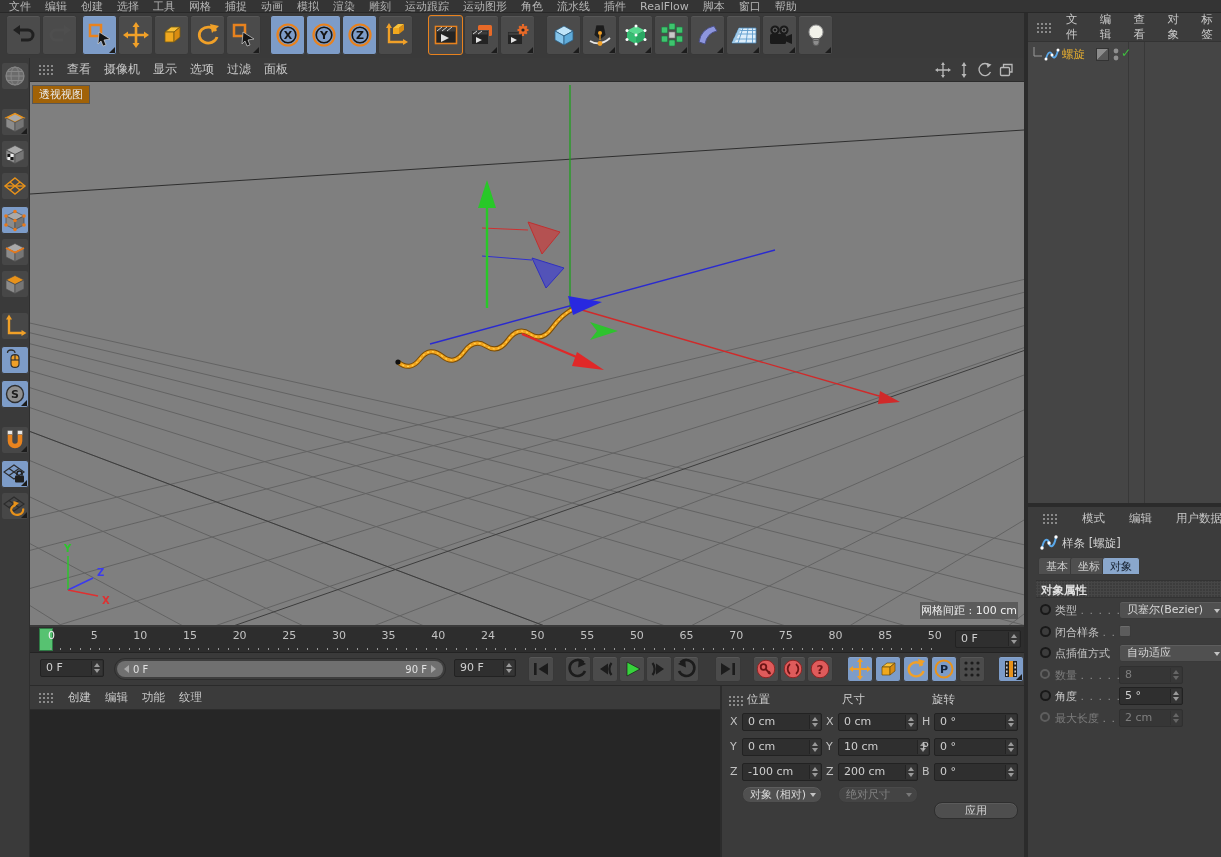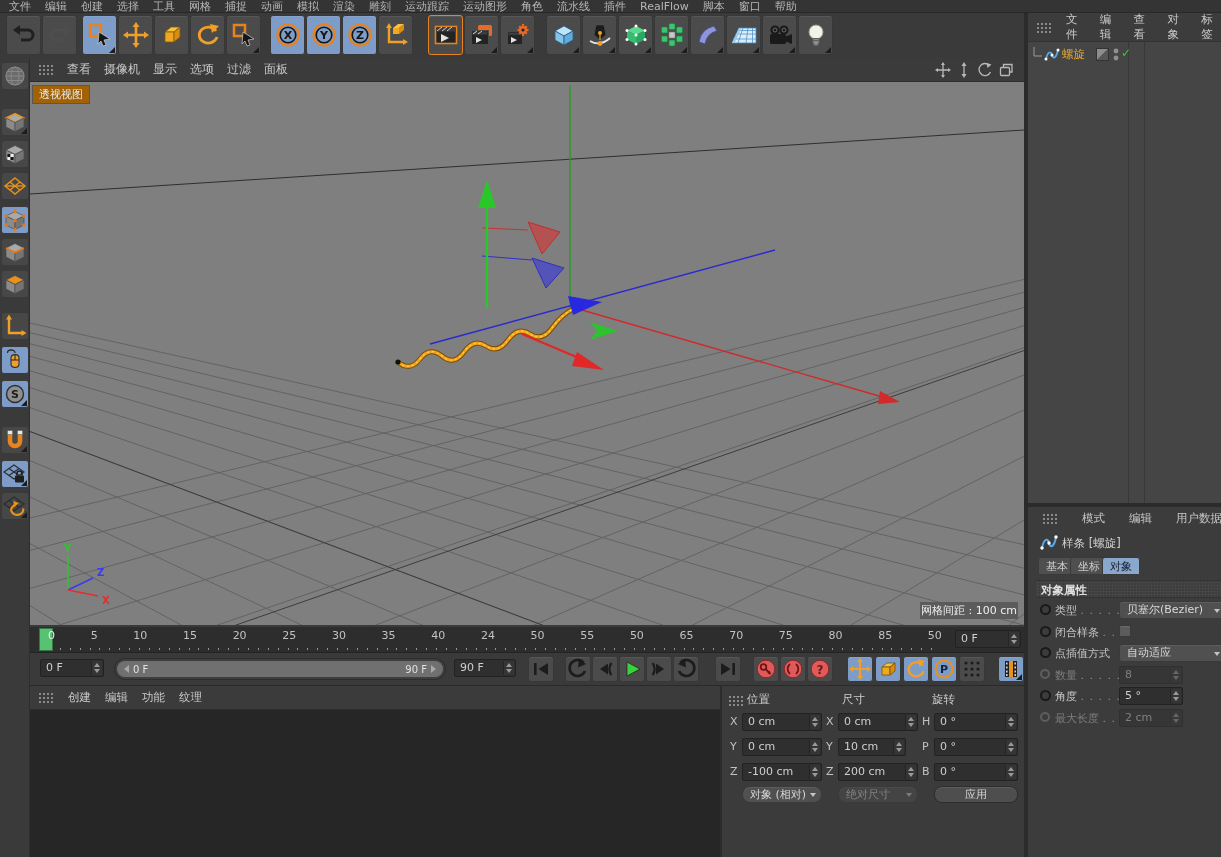--- a/index.html
+++ b/index.html
@@ -860,21 +860,21 @@
           <i class="su"></i>
           <i class="sd"></i>
         </span></div>
 
     <span class="clabel" style="left:8px;top:52px">Y</span>
     <div class="field" style="left:20px;top:52px;width:80px"><span>0 cm</span><span class="spin">
           <i class="su"></i>
           <i class="sd"></i>
         </span></div>
     <span class="clabel" style="left:104px;top:52px">Y</span>
-    <div class="field" style="left:116px;top:52px;width:68px"><span>10 cm</span><span class="spin">
+    <div class="field" style="left:116px;top:52px;width:92px"><span>10 cm</span><span class="spin">
           <i class="su"></i>
           <i class="sd"></i>
         </span></div>
     <span class="clabel" style="left:200px;top:52px">P</span>
     <div class="field" style="left:212px;top:52px;width:84px"><span>0 °</span><span class="spin">
           <i class="su"></i>
           <i class="sd"></i>
         </span></div>
 
     <span class="clabel" style="left:8px;top:77px">Z</span>
@@ -888,21 +888,21 @@
           <i class="sd"></i>
         </span></div>
     <span class="clabel" style="left:200px;top:77px">B</span>
     <div class="field" style="left:212px;top:77px;width:84px"><span>0 °</span><span class="spin">
           <i class="su"></i>
           <i class="sd"></i>
         </span></div>
 
     <div class="drop" style="left:20px;top:100px;width:80px;height:17px;border-radius:8px"><span>对象 (相对)</span><i class="da" style="top:6px"></i></div>
     <div class="drop dis" style="left:116px;top:100px;width:80px;height:17px;border-radius:8px"><span>绝对尺寸</span><i class="da" style="top:6px"></i></div>
-    <div class="pill" style="left:212px;top:100px;width:84px"><span>应用</span></div>
+    <div class="pill" style="left:212px;top:116px;width:84px"><span>应用</span></div>
   </div>
 
   <div class="vsplit"></div>
   <div class="rpanel">
 
     <div class="om">
       <div class="ommenu">
         <span class="handle"></span>
         <span>文件</span>
         <span>编辑</span>

